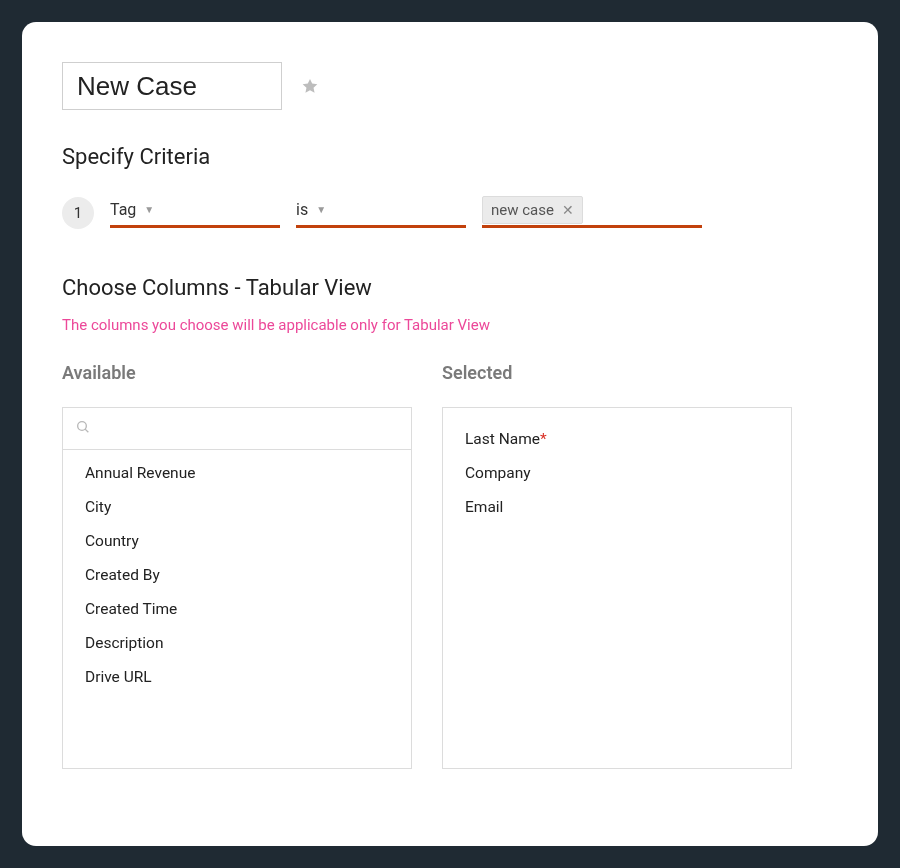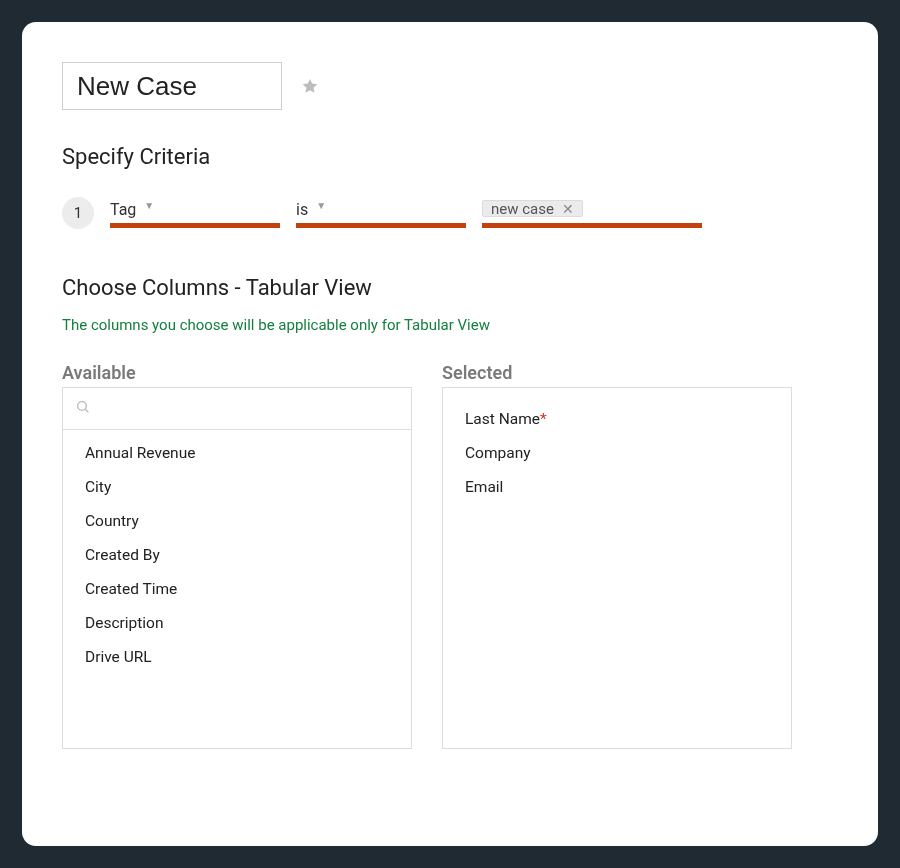--- a/index.html
+++ b/index.html
@@ -51,23 +51,24 @@
     }
     .num-badge {
       width: 32px; height: 32px;
       border-radius: 50%;
       background: #ececec;
       display: flex; align-items: center; justify-content: center;
       font-size: 15px; color: #333;
     }
     .crit-field {
       border: none;
-      border-bottom: 5px solid #c2410c;
+      border-bottom: 3px solid #c2410c;
       height: 30px;
       display: flex;
+      align-items: center;
       gap: 8px;
       padding: 2px 0 6px 0;
       min-width: 170px;
       font-size: 16px;
       color: #333;
       cursor: pointer;
     }
     .crit-field.op { min-width: 170px; }
     .crit-field.value { min-width: 220px; padding-left: 0; gap: 10px; }
     .chev {
@@ -90,33 +91,33 @@
       line-height:1;
     }
     .columns-title {
       font-size: 22px;
       font-weight: 400;
       color: #222;
       margin-bottom: 16px;
     }
     .columns-help {
       font-size: 15px;
-      color: #15803d;
+      color: #ec4899;
       margin-bottom: 28px;
     }
     .cols-wrap {
       display: flex;
       gap: 30px;
     }
     .col-block { flex: 0 0 350px; }
     .col-label {
       font-size: 18px;
       font-weight: 600;
       color: #7a7a7a;
-      margin-bottom: 4px;
+      margin-bottom: 24px;
     }
     .list-box {
       border: 1px solid #dcdcdc;
       width: 350px;
       height: 362px;
     }
     .search-row {
       border-bottom: 1px solid #dcdcdc;
       height: 42px;
       display: flex;

